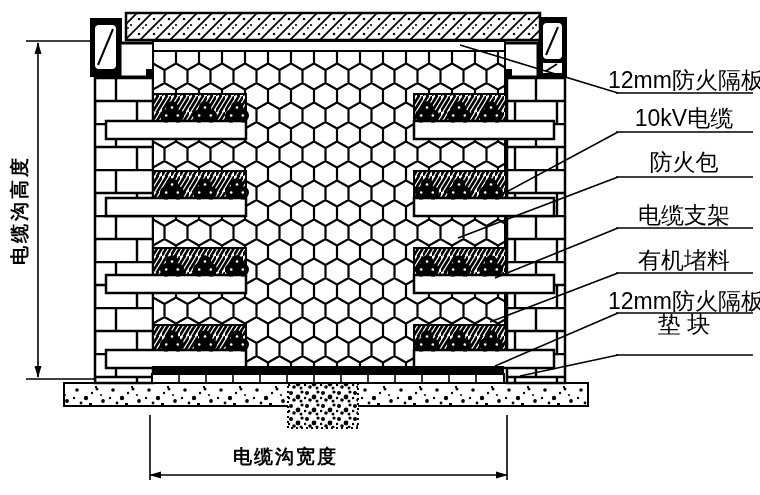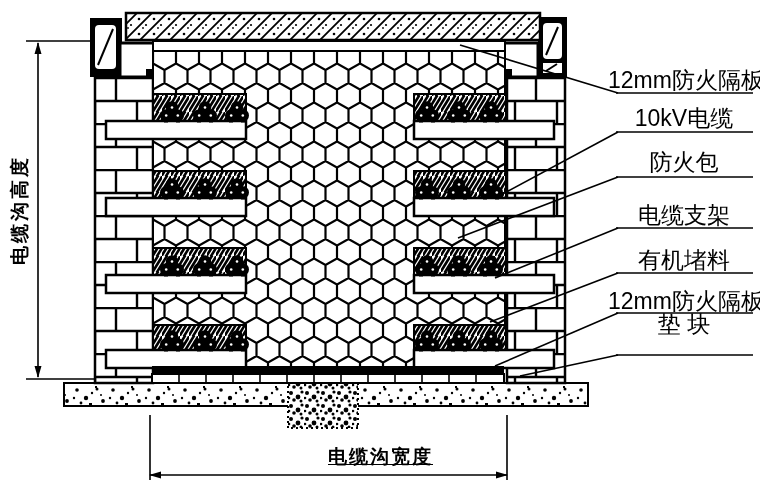--- a/index.html
+++ b/index.html
@@ -4,21 +4,21 @@
 <style>
   html,body{margin:0;padding:0;background:#ffffff;}
   .stage{position:relative;width:760px;height:495px;background:#ffffff;overflow:hidden;
          font-family:"Liberation Sans","DejaVu Sans",sans-serif;}
   .stage svg{position:absolute;left:0;top:0;}
   .callout-label{position:absolute;left:608px;width:152px;height:22px;line-height:22px;
       text-align:center;font-size:23px;font-weight:normal;color:#000;white-space:nowrap;}
   .dim-label{position:absolute;font-size:19px;font-weight:bold;color:#000;white-space:nowrap;}
   #height-label{left:-83px;top:199px;width:206px;height:22px;line-height:22px;text-align:center;
       transform:rotate(-90deg);letter-spacing:3px;}
-  #width-label{left:233px;top:446px;width:200px;height:22px;line-height:22px;text-align:right;letter-spacing:2px;text-decoration:underline;}
+  #width-label{left:233px;top:446px;width:200px;height:22px;line-height:22px;text-align:left;letter-spacing:2px;}
 </style>
 </head>
 <body>
 
 <div class="stage">
 
 <svg width="760" height="495" viewBox="0 0 760 495">
   <defs>
 
     <pattern id="pat-hex" patternUnits="userSpaceOnUse" x="153" y="44" width="23" height="39">

